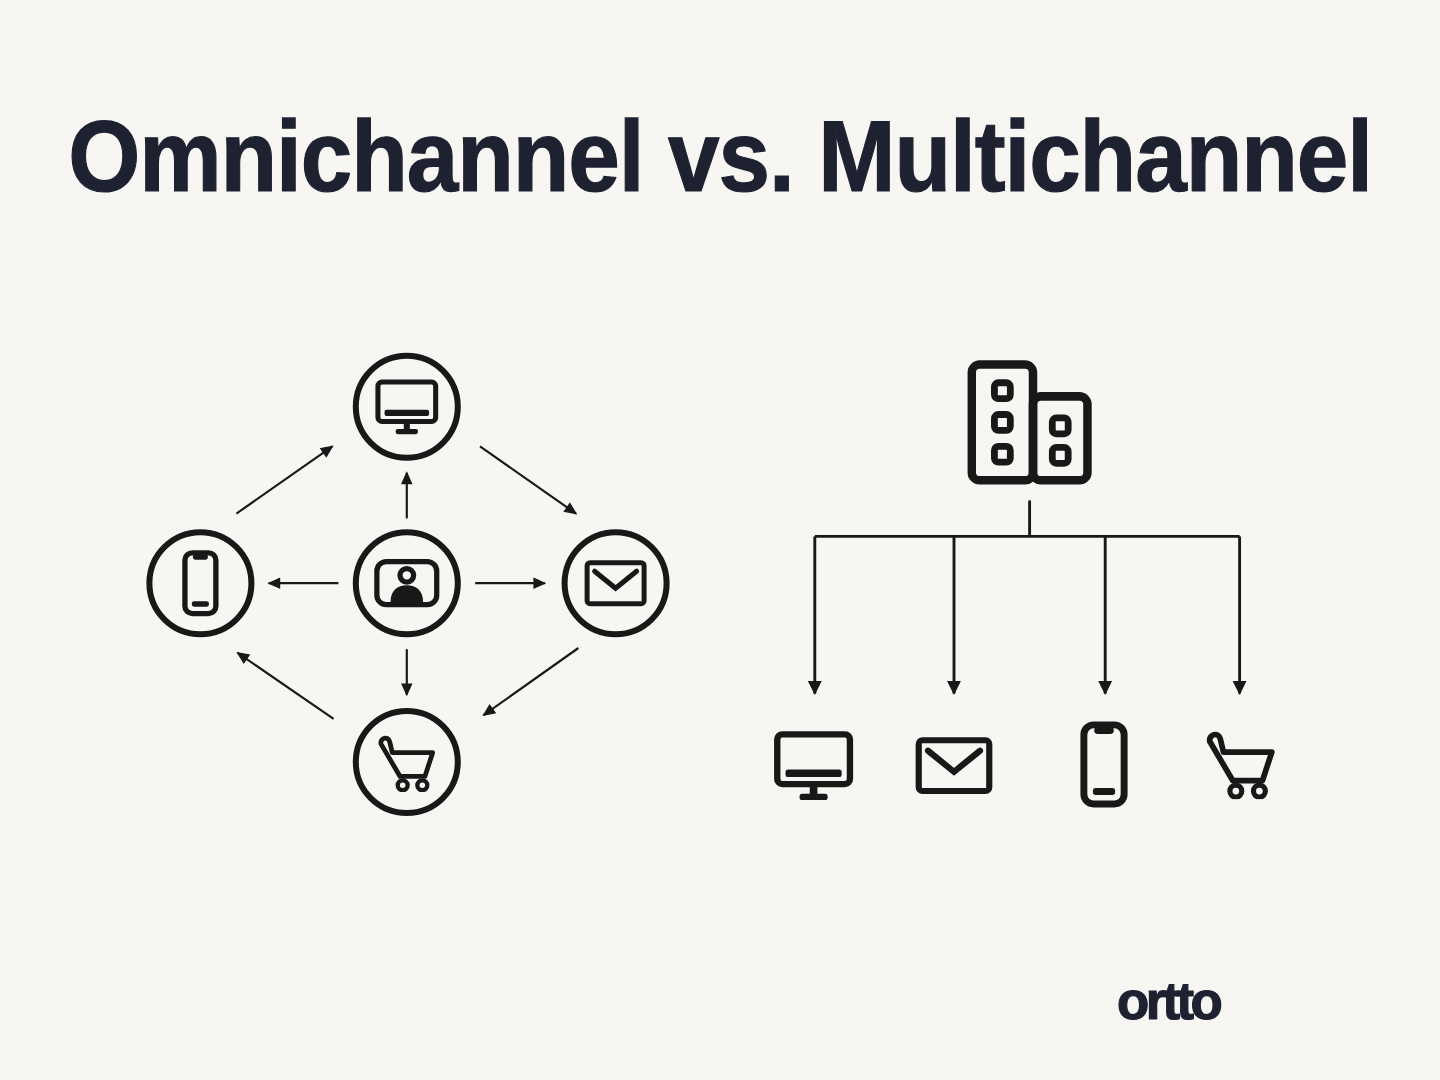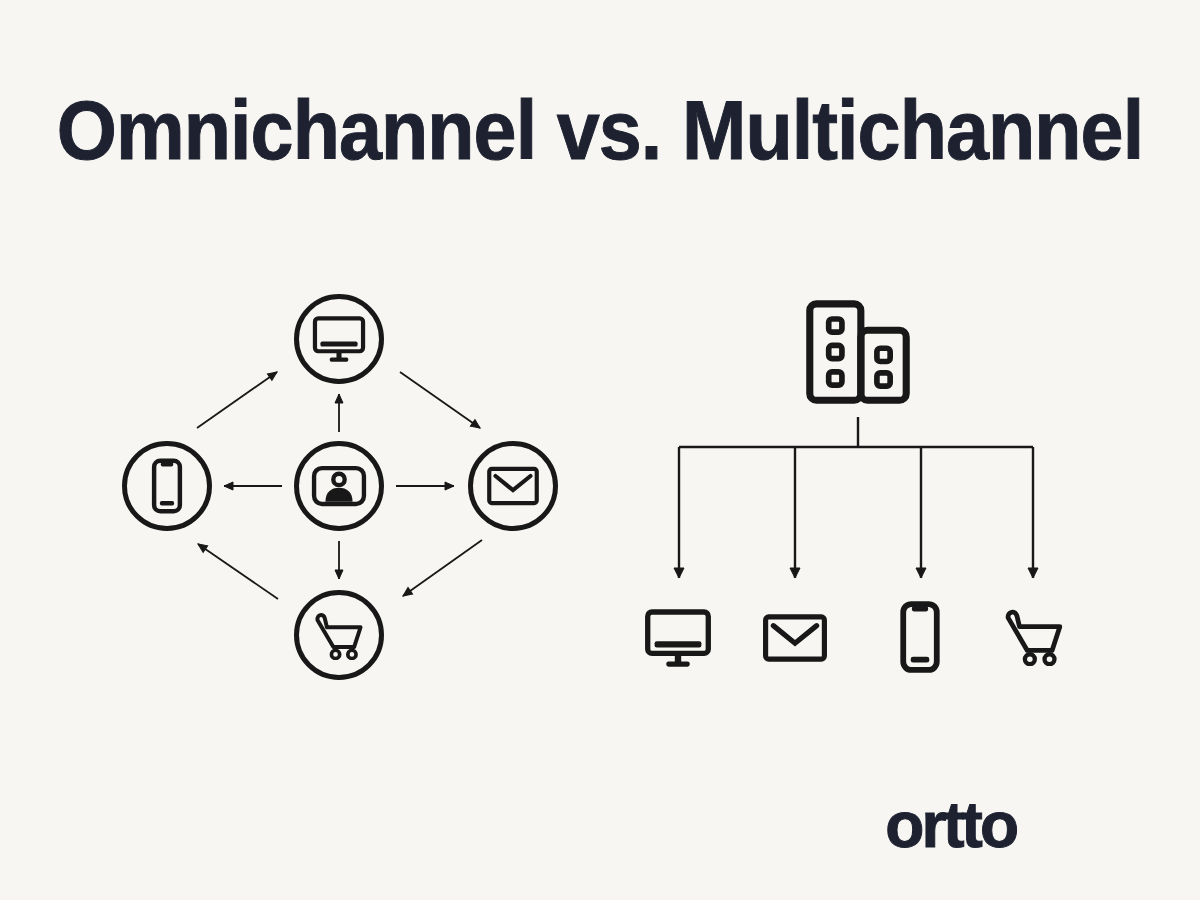--- a/index.html
+++ b/index.html
@@ -62,21 +62,21 @@
   .multi .building{position:absolute;left:166px;top:20px;}
   .ch{position:absolute;display:flex;align-items:center;justify-content:center;}
   .ch-desktop{left:3px;top:328px;width:70px;height:60px;}
   .ch-email{left:121px;top:332px;width:68px;height:52px;}
   .ch-mobile{left:257px;top:319px;width:46px;height:76px;}
   .ch-cart{left:362px;top:325px;width:64px;height:62px;}
   
   .logo{
     position:absolute;
     right:55px;bottom:43px;
-    font-size:64px;
+    font-size:44px;
     font-weight:800;
     letter-spacing:-3px;
     line-height:1;
     color:var(--navy);
     -webkit-text-stroke:1px var(--navy);
   }
   svg{display:block;}
   .ic{stroke:var(--ink);}
 </style>
 </head>

